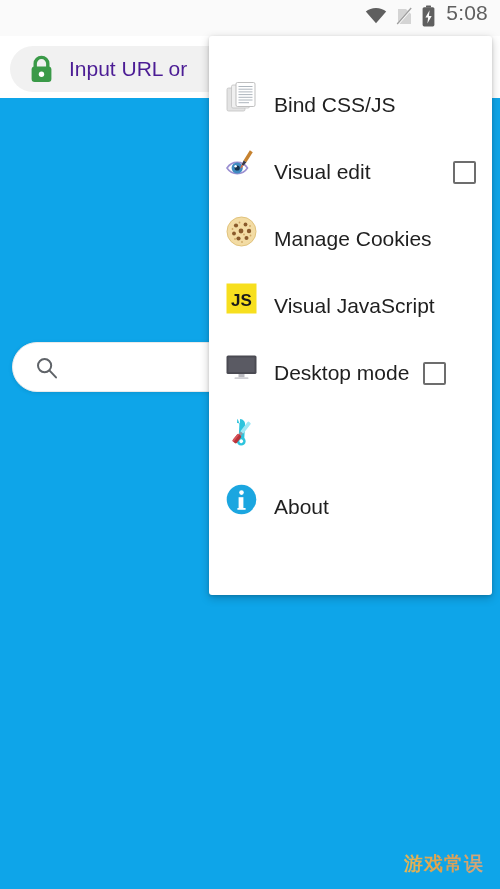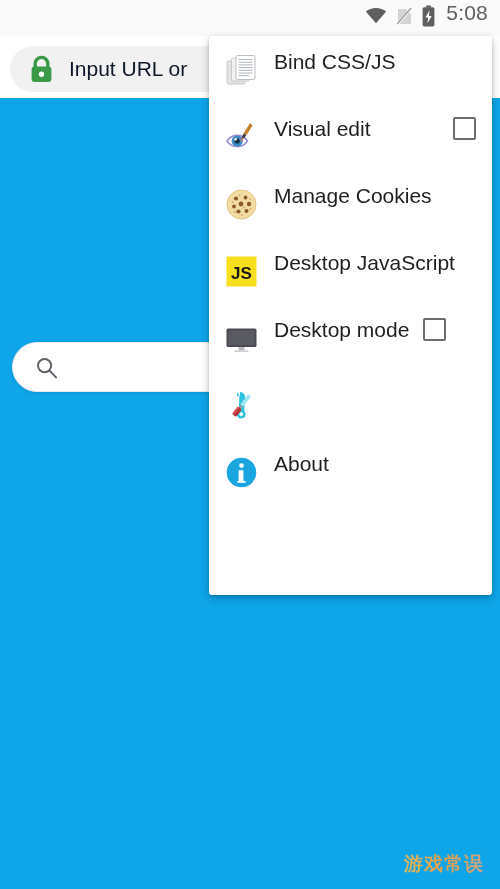--- a/index.html
+++ b/index.html
@@ -61,21 +61,21 @@
     background: #f1f1f1;
     border-radius: 23px;
     display: flex;
     align-items: center;
     padding-left: 18px;
     gap: 14px;
     overflow: hidden;
   }
   .url-placeholder {
     font-size: 21px;
-    color: #0f172a;
+    color: #4c1d95;
     white-space: nowrap;
     font-family: "Liberation Sans", sans-serif;
   }
 
   
   .page-body {
     position: absolute;
     top: 98px; left: 0;
     width: 500px;
     height: 791px;
@@ -128,21 +128,21 @@
     height: 559px;
     background: #ffffff;
     border-radius: 3px;
     box-shadow: 0 3px 10px rgba(0,0,0,0.22), 0 1px 3px rgba(0,0,0,0.14);
     padding: 14px 0 18px 0;
     overflow: hidden;
   }
 
   .menu-item {
     display: flex;
-    align-items: flex-start;
+    align-items: flex-end;
     height: 67px;
     padding-left: 12px;
     padding-right: 16px;
   }
   .menu-icon {
     width: 40px;
     height: 40px;
     flex: 0 0 40px;
     display: flex;
     align-items: center;
@@ -295,21 +295,21 @@
       <span class="menu-label">Manage Cookies</span>
     </div>
 
     <div class="menu-item">
       <span class="menu-icon">
         <svg width="33" height="33" viewBox="0 0 33 33">
           <rect x="1.5" y="1.5" width="30" height="30" fill="#f7df1e"></rect>
           <text x="16.5" y="24" text-anchor="middle" font-family="'Liberation Sans', sans-serif" font-size="17" font-weight="bold" fill="#1a1a1a">JS</text>
         </svg>
       </span>
-      <span class="menu-label">Desktop JavaScript</span>
+      <span class="menu-label">Visual JavaScript</span>
     </div>
 
     <div class="menu-item">
       <span class="menu-icon">
         <svg width="33" height="33" viewBox="0 0 33 33">
           <rect x="1.5" y="6.5" width="30" height="18.5" rx="1.6" fill="#4a4a52"></rect>
           <rect x="3.4" y="8.4" width="26.2" height="14.7" fill="#5a5a63"></rect>
           <rect x="13.5" y="25" width="6" height="3.4" fill="#b9b9bf"></rect>
           <rect x="9.5" y="28.2" width="14" height="1.9" rx="0.9" fill="#cfcfd4"></rect>
         </svg>

